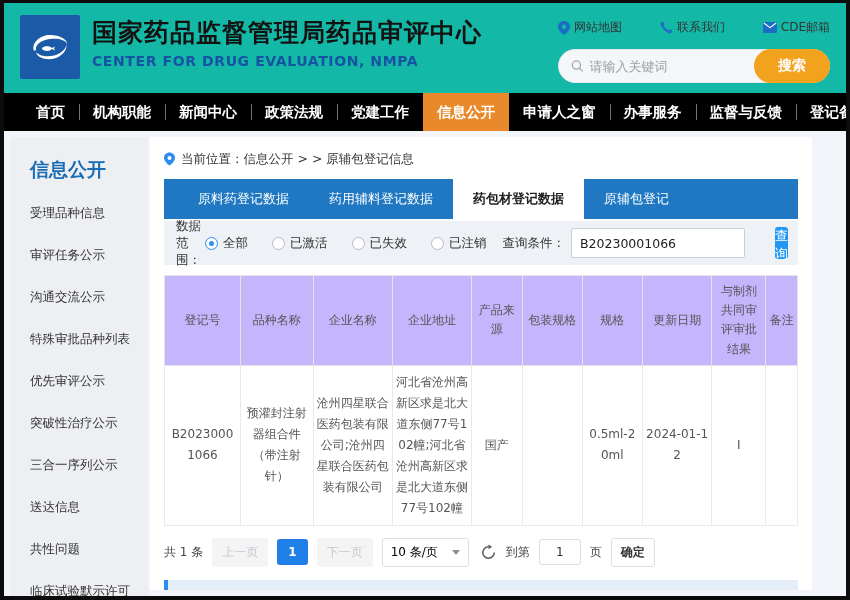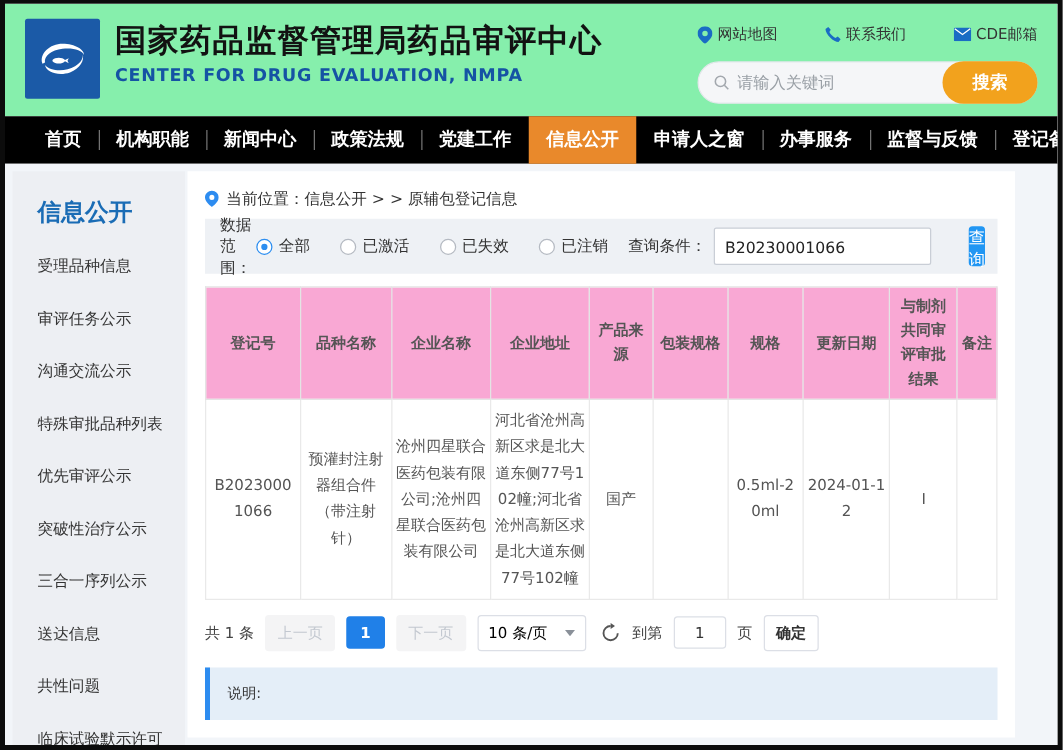--- a/index.html
+++ b/index.html
@@ -5,21 +5,21 @@
   * { margin:0; padding:0; box-sizing:border-box; }
   html,body { background:#222; }
   body { font-family:"DejaVu Sans","Liberation Sans",sans-serif; }
   .frame {
     width:850px; height:600px; background:#fff;
     border:4px solid #0c0c0c; border-top-width:3px;
     overflow:hidden; position:relative;
   }
 
   
-  .header { height:90px; background:#86efac; display:flex; justify-content:space-between; padding:12px 16px 8px 16px; }
+  .header { height:90px; background:#14b8a6; display:flex; justify-content:space-between; padding:12px 16px 8px 16px; }
   .brand { display:flex; align-items:flex-start; }
   .logo { width:60px; height:64px; background:#1b5aa7; border-radius:2px; display:flex; align-items:center; justify-content:center; flex:0 0 auto; }
   .brand-text { margin-left:12px; padding-top:2px; }
   .brand-title { font-size:25px; font-weight:bold; color:#121212; letter-spacing:1px; line-height:1.3; }
   .brand-sub { font-size:14px; font-weight:bold; color:#1553a4; letter-spacing:0.6px; margin-top:3px; }
   .header-right { width:272px; padding-top:4px; }
   .quick-links { display:flex; justify-content:space-between; align-items:center; font-size:12px; color:#333; }
   .quick-link { display:flex; align-items:center; gap:4px; cursor:pointer; white-space:nowrap; }
   .search-wrap { position:relative; margin-top:13px; height:34px; background:#f5f6f8; border:1px solid #e4e7eb; border-radius:17px; display:flex; align-items:center; padding:0 80px 0 12px; }
   .search-wrap input { border:none; outline:none; background:transparent; font-size:13px; color:#333; width:100%; margin-left:6px; font-family:inherit; }
@@ -51,21 +51,21 @@
   .radio-group { display:flex; align-items:center; gap:24px; margin-left:4px; }
   .radio { display:flex; align-items:center; gap:5px; cursor:pointer; white-space:nowrap; }
   .radio-dot { width:13px; height:13px; border-radius:50%; border:1px solid #b5bac2; background:#fff; display:inline-block; position:relative; flex:0 0 auto; }
   .radio.checked .radio-dot { border-color:#2c8ef0; }
   .radio.checked .radio-dot::after { content:""; position:absolute; left:3px; top:3px; width:5px; height:5px; border-radius:50%; background:#2c8ef0; }
   .query-label { margin-left:16px; white-space:nowrap; }
   .query-input { width:178px; height:30px; border:1px solid #c9ced6; border-radius:2px; background:#fff; font-size:12.5px; color:#222; padding:0 8px; margin-left:6px; font-family:inherit; outline:none; }
   .query-btn { margin-left:30px; width:58px; height:32px; background:#2196f3; border:none; border-radius:3px; color:#fff; font-size:13px; cursor:pointer; font-family:inherit; }
 
   table.data { width:100%; border-collapse:collapse; margin-top:10px; table-layout:fixed; }
-  table.data th { background:#f9a8d4; color:#555; font-weight:bold; font-size:12px; border:1px solid #e4e4e4; padding:6px 3px; height:62px; line-height:1.6; }
+  table.data th { background:#c4b5fd; color:#555; font-weight:normal; font-size:12px; border:1px solid #e4e4e4; padding:6px 3px; height:62px; line-height:1.6; }
   table.data td { color:#555; font-size:12px; border:1px solid #e9e9e9; padding:6px 3px; height:118px; text-align:center; vertical-align:middle; line-height:1.75; word-break:break-all; }
 
   .pagination { display:flex; align-items:center; gap:9px; margin-top:12px; font-size:12px; color:#444; }
   .pg-btn { padding:6px 10px; border-radius:3px; font-size:12px; background:#f4f4f5; color:#c3c8d0; cursor:default; white-space:nowrap; }
   .pg-num { padding:6px 11px; border-radius:3px; font-size:12px; background:#2080e8; color:#fff; font-weight:bold; cursor:pointer; }
   .pg-size { display:flex; align-items:center; gap:14px; border:1px solid #dcdfe6; border-radius:3px; background:#fff; padding:5px 8px; color:#000000; cursor:pointer; white-space:nowrap; }
   .chevron { width:0; height:0; border-left:4px solid transparent; border-right:4px solid transparent; border-top:5px solid #8a9099; display:inline-block; }
   .refresh { margin-left:2px; cursor:pointer; display:flex; align-items:center; }
   .goto-input { width:42px; height:26px; border:1px solid #dcdfe6; border-radius:3px; text-align:center; font-size:12px; color:#333; font-family:inherit; outline:none; }
   .confirm-btn { border:1px solid #dcdfe6; background:#fff; border-radius:3px; padding:5px 9px; font-size:12px; font-weight:bold; color:#333; cursor:pointer; font-family:inherit; }
@@ -155,20 +155,26 @@
 
     <div class="panel">
 
       <div class="breadcrumb">
         <svg width="11" height="14" viewBox="0 0 12 14">
             <path d="M6 0 C2.7 0 0 2.6 0 5.8 C0 10 6 14 6 14 S12 10 12 5.8 C12 2.6 9.3 0 6 0 Z M6 8 A2.2 2.2 0 1 1 6 3.6 A2.2 2.2 0 0 1 6 8 Z" fill="#2d8cf0"></path>
           </svg>
         <span>当前位置：信息公开 &gt; &gt; 原辅包登记信息</span>
       </div>
 
+      <div class="tabs">
+        <div class="tab">原料药登记数据</div>
+        <div class="tab">药用辅料登记数据</div>
+        <div class="tab active">药包材登记数据</div>
+        <div class="tab">原辅包登记</div>
+      </div>
 
       <div class="filter">
         <span>数据范围：</span>
         <div class="radio-group">
           <span class="radio checked">
               <span class="radio-dot"></span>
               <span>全部</span>
             </span>
           <span class="radio">
               <span class="radio-dot"></span>

